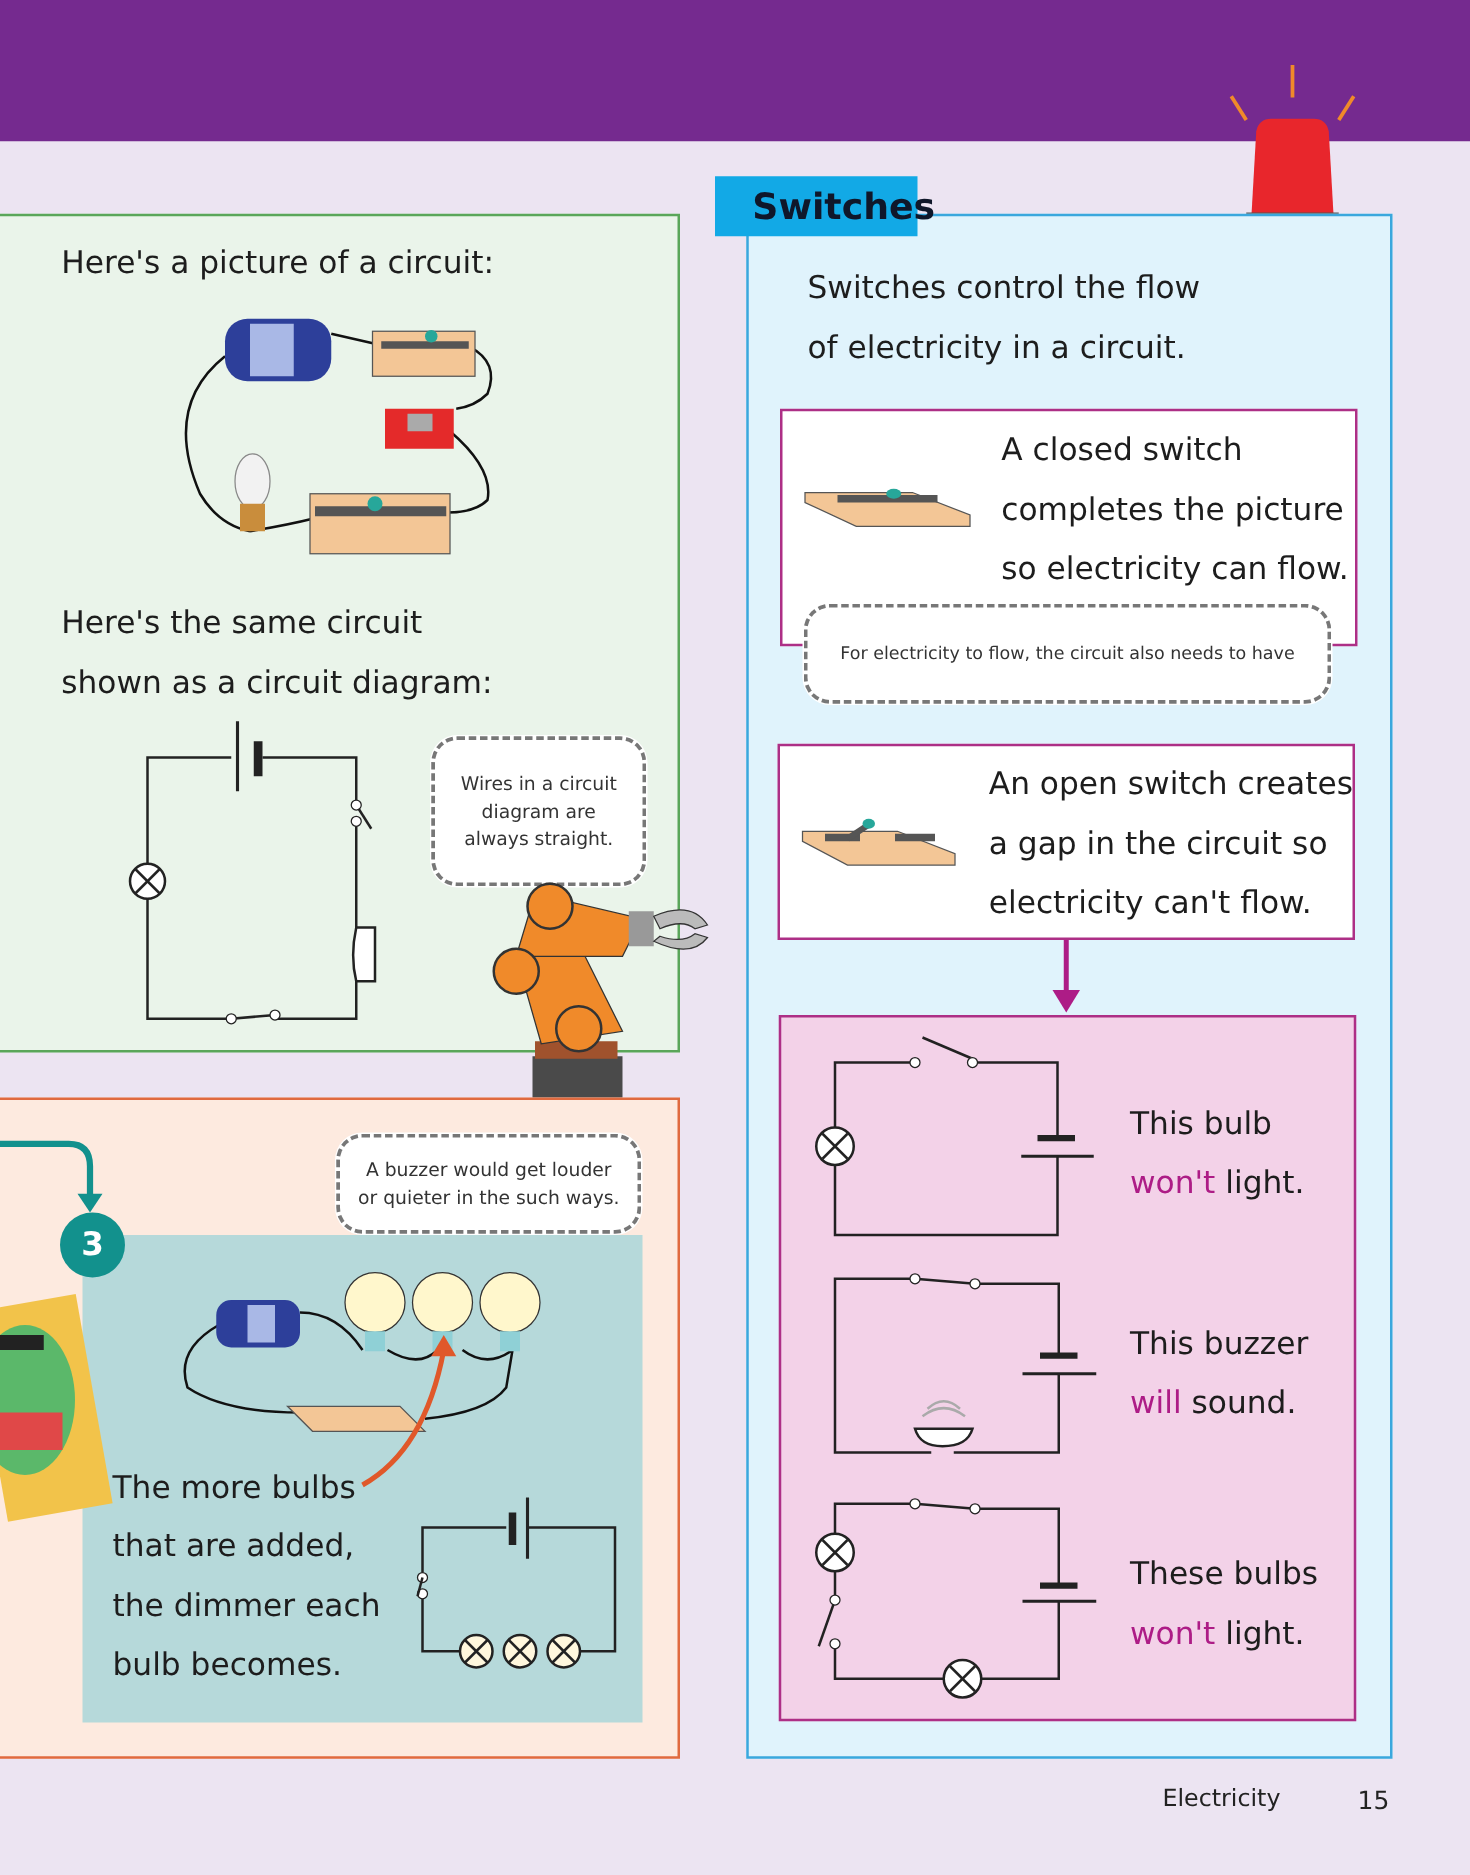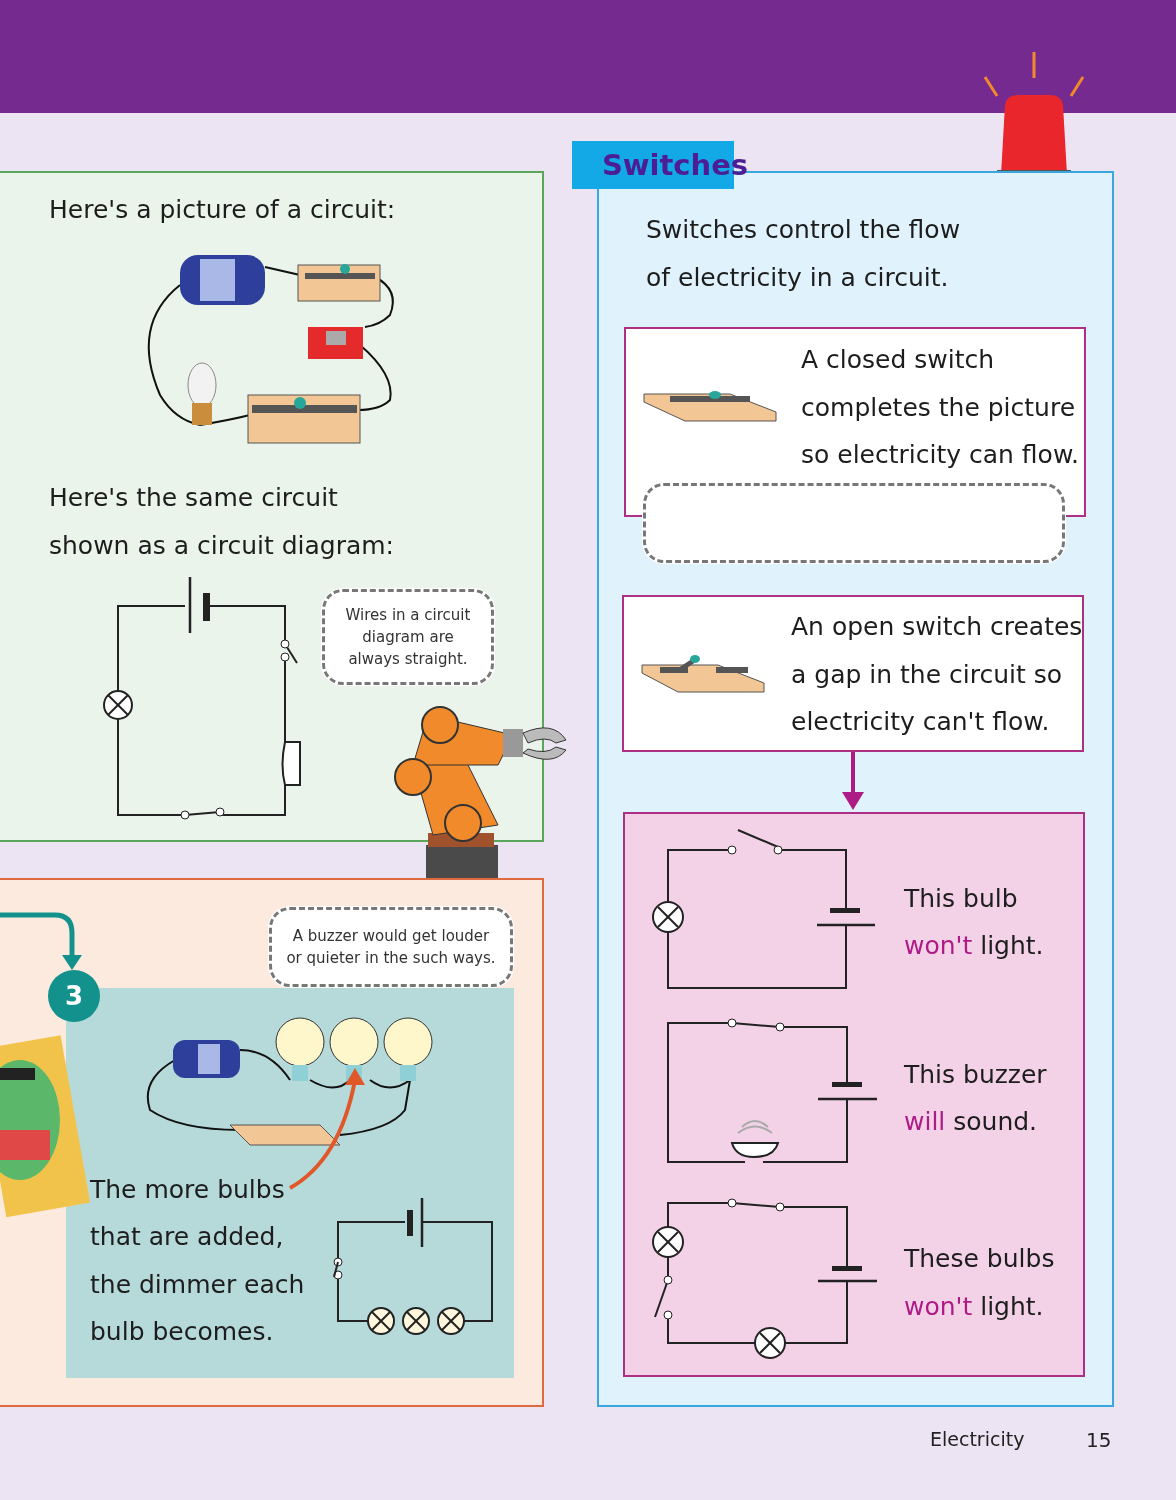--- a/index.html
+++ b/index.html
@@ -3,21 +3,21 @@
 <meta charset="utf-8">
 <style>
   * { box-sizing: border-box; margin: 0; padding: 0; }
   body { width: 1176px; height: 1500px; background: #ece4f2; font-family: "DejaVu Sans", sans-serif; color: #222; position: relative; overflow: hidden; }
   .topbar { position: absolute; left: 0; top: 0; width: 1176px; height: 113px; background: #752a8f; }
   .panel { position: absolute; }
   .green { left: -2px; top: 171px; width: 546px; height: 671px; background: #eaf4ea; border: 2px solid #5aa65a; }
   .peach { left: -2px; top: 878px; width: 546px; height: 529px; background: #fdeadf; border: 2px solid #e06a3f; }
   .teal-box { left: 66px; top: 988px; width: 448px; height: 390px; background: #b6d9da; }
   .blue { left: 597px; top: 171px; width: 517px; height: 1236px; background: #e0f3fc; border: 2px solid #3aa7dd; }
-  .heading-tag { position: absolute; left: 572px; top: 141px; width: 162px; height: 48px; background: #12a9e6; color: #4c1d95; font-weight: bold; font-size: 29px; display: flex; align-items: center; justify-content: center; padding-left: 44px; }
+  .heading-tag { position: absolute; left: 572px; top: 141px; width: 162px; height: 48px; background: #12a9e6; color: #0f172a; font-weight: bold; font-size: 29px; display: flex; align-items: center; justify-content: center; padding-left: 44px; }
   .txt { position: absolute; font-size: 25px; line-height: 48px; color: #1d1d1d; white-space: nowrap; }
   .card { position: absolute; background: #fff; border: 2px solid #ad2f86; }
   .pinkbox { position: absolute; left: 623px; top: 812px; width: 462px; height: 565px; background: #f3d2e8; border: 2px solid #ad2f86; }
   .bubble { position: absolute; background: #fff; border-radius: 22px; font-size: 15px; line-height: 22px; text-align: center; color: #333; display: flex; align-items: center; justify-content: center; outline: 3px dashed #777; outline-offset: -4px; }
   .em { color: #ad1c86; font-weight: normal; }
   .footer-label { position: absolute; left: 930px; top: 1428px; font-size: 19px; color: #222; }
   .footer-page { position: absolute; left: 1086px; top: 1428px; font-size: 20px; color: #222; }
   .step-badge { position: absolute; left: 48px; top: 970px; width: 52px; height: 52px; border-radius: 50%; background: #12918d; color: #fff; font-weight: bold; font-size: 26px; display: flex; align-items: center; justify-content: center; }
   svg { position: absolute; overflow: visible; }
 </style>
@@ -73,21 +73,21 @@
   <path d="M185 167 L200 167 L200 210 L185 210 Q180 190 185 167" fill="#fff" stroke="#222" stroke-width="2"></path>
   <polyline points="185,210 185,240 120,240" stroke="#222" stroke-width="2" fill="none"></polyline>
   <line x1="85" y1="240" x2="120" y2="237" stroke="#222" stroke-width="2"></line>
   <circle cx="85" cy="240" r="4" fill="#fff" stroke="#222"></circle>
   <circle cx="120" cy="237" r="4" fill="#fff" stroke="#222"></circle>
   <circle cx="18" cy="130" r="14" fill="#fff" stroke="#222" stroke-width="2"></circle>
   <line x1="8" y1="120" x2="28" y2="140" stroke="#222" stroke-width="2"></line>
   <line x1="28" y1="120" x2="8" y2="140" stroke="#222" stroke-width="2"></line>
 </svg>
 
-<div class="bubble" style="left:321px;top:588px;width:174px;height:98px">
+<div class="bubble" style="left:344px;top:588px;width:174px;height:122px">
   <div>
     <div>Wires in a circuit</div>
     <div>diagram are</div>
     <div>always straight.</div>
   </div>
 </div>
 
 <svg style="left:388px;top:705px" width="180" height="175">
   <rect x="38" y="140" width="72" height="35" fill="#4a4a4a"></rect>
   <rect x="40" y="128" width="66" height="14" fill="#a0522d"></rect>
@@ -177,20 +177,21 @@
   <path d="M4 6 L90 6 L136 24 L136 33 L45 33 L4 14 Z" fill="#f3c696" stroke="#555"></path>
   <rect x="30" y="8" width="80" height="6" fill="#555"></rect>
   <ellipse cx="75" cy="7" rx="6" ry="4" fill="#27a79a"></ellipse>
 </svg>
 <div class="txt" style="left:801px;top:336px">A closed switch</div>
 <div class="txt" style="left:801px;top:384px">completes the picture</div>
 <div class="txt" style="left:801px;top:431px">so electricity can flow.</div>
 
 <div class="bubble" style="left:642px;top:482px;width:424px;height:82px;font-size:14px">
   <div>
+    <div>For electricity to flow, the circuit also needs to have</div>
   </div>
 </div>
 
 <div class="card" style="left:622px;top:595px;width:462px;height:157px"></div>
 <svg style="left:638px;top:655px" width="130" height="40">
   <path d="M4 10 L80 10 L126 28 L126 37 L40 37 L4 18 Z" fill="#f3c696" stroke="#555"></path>
   <rect x="22" y="12" width="28" height="6" fill="#555"></rect>
   <rect x="78" y="12" width="32" height="6" fill="#555"></rect>
   <line x1="40" y1="16" x2="58" y2="4" stroke="#555" stroke-width="5"></line>
   <ellipse cx="57" cy="4" rx="5" ry="4" fill="#27a79a"></ellipse>

